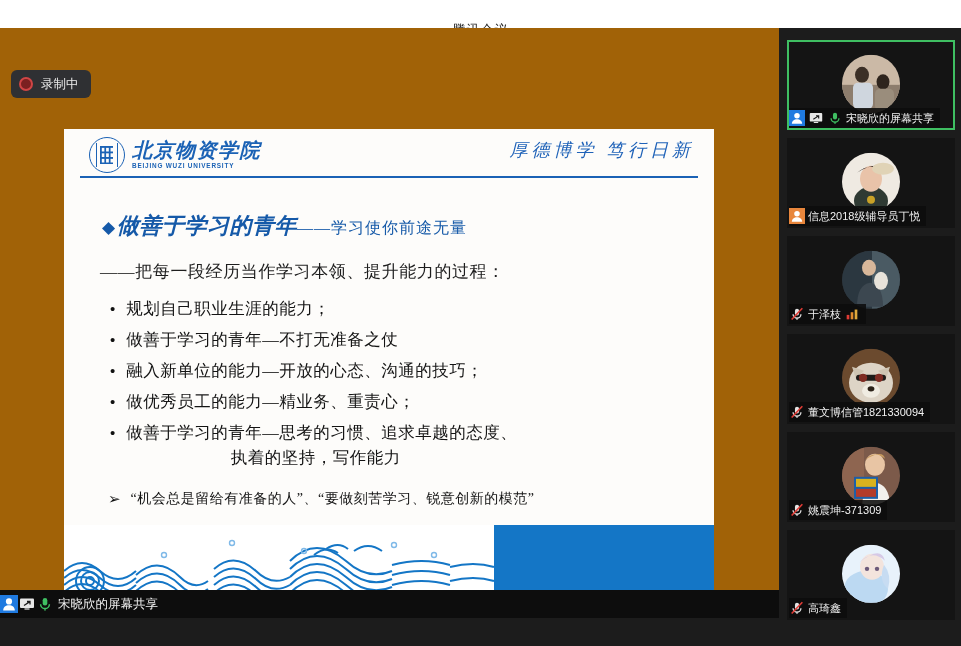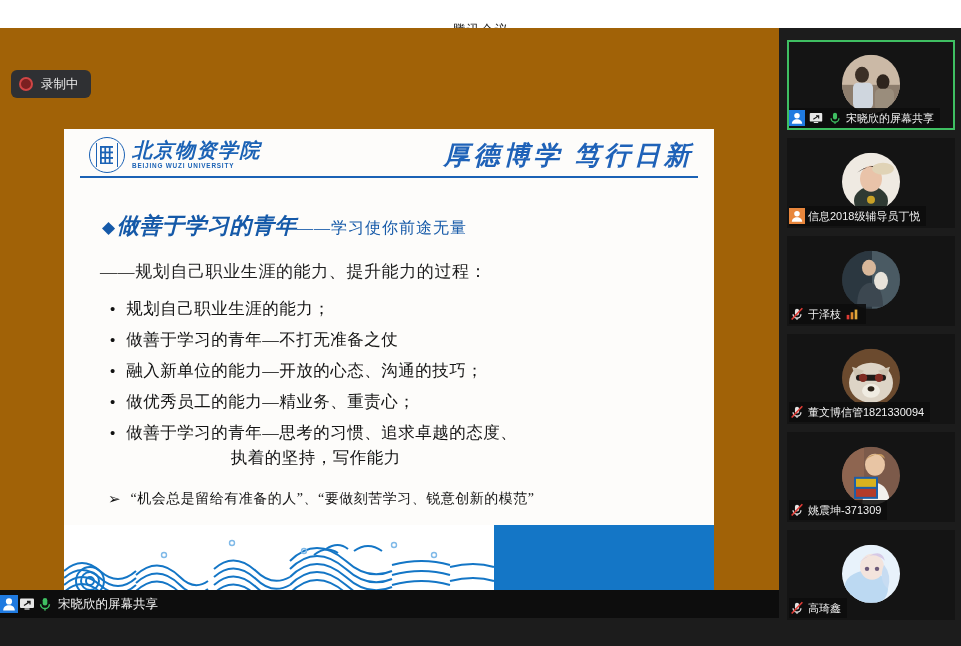--- a/index.html
+++ b/index.html
@@ -82,21 +82,21 @@
     font-size:20px;font-weight:bold;font-style:italic;
     color:#1b62b5;letter-spacing:1.5px;
   }
   .logo-en{
     font-size:6.4px;color:#1b62b5;letter-spacing:0.8px;
     margin-top:3px;font-weight:bold;
   }
   .motto{
     position:absolute;right:20px;top:9px;
     font-family:"Liberation Serif","DejaVu Serif",serif;
-    font-size:26px;font-style:italic;font-weight:bold;
+    font-size:18px;font-style:italic;font-weight:normal;
     color:#1f62b8;letter-spacing:4px;
   }
   .head-rule{
     position:absolute;left:16px;right:16px;top:47px;height:2px;
     background:#1b62b5;
   }
 
   .slide-title{
     position:absolute;left:38px;top:82px;
     display:flex;align-items:baseline;
@@ -239,21 +239,21 @@
           <div class="motto">厚德博学 笃行日新</div>
           <div class="head-rule"></div>
         </div>
 
         <div class="slide-title">
           <span class="diamond">◆</span>
           <span class="t-main">做善于学习的青年</span>
           <span class="t-sub">——学习使你前途无量</span>
         </div>
 
-        <div class="slide-lead">——规划自己职业生涯的能力、提升能力的过程：</div>
+        <div class="slide-lead">——把每一段经历当作学习本领、提升能力的过程：</div>
 
         <div class="bullets">
           <div class="bullet">
             <span class="dot">•</span>
             <span class="btxt">规划自己职业生涯的能力；</span>
           </div>
           <div class="bullet">
             <span class="dot">•</span>
             <span class="btxt">做善于学习的青年—不打无准备之仗</span>
           </div>

